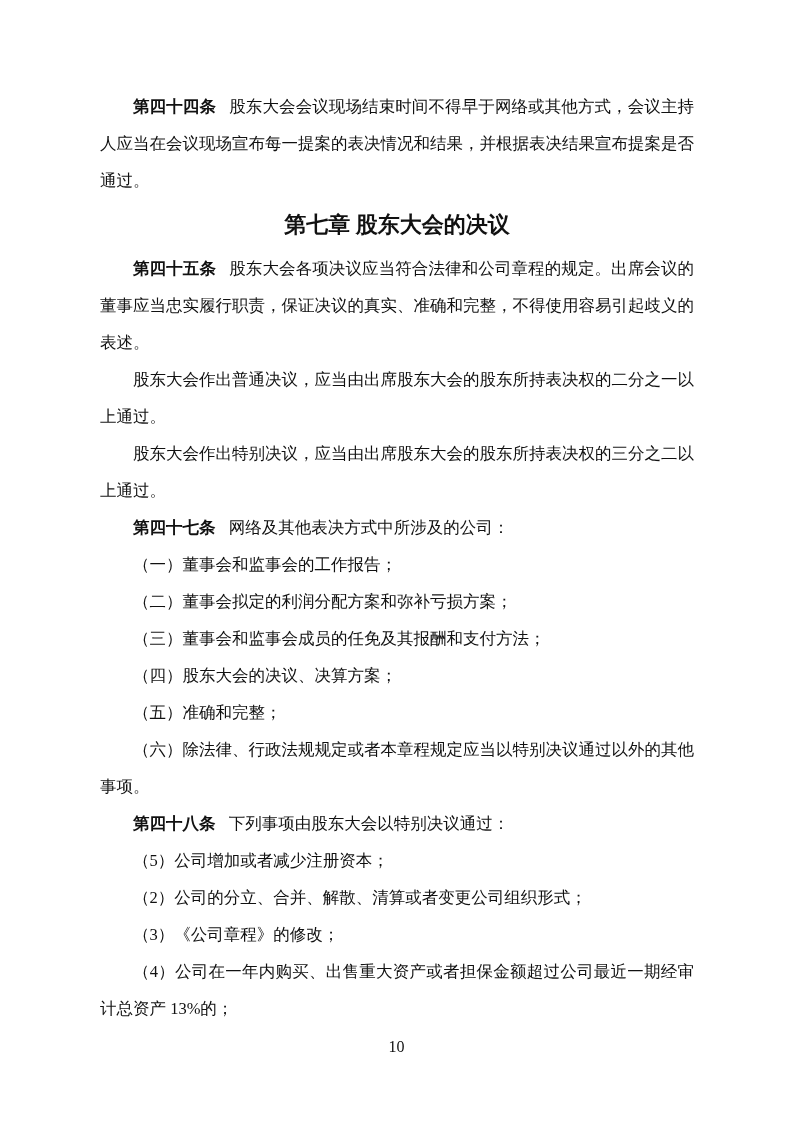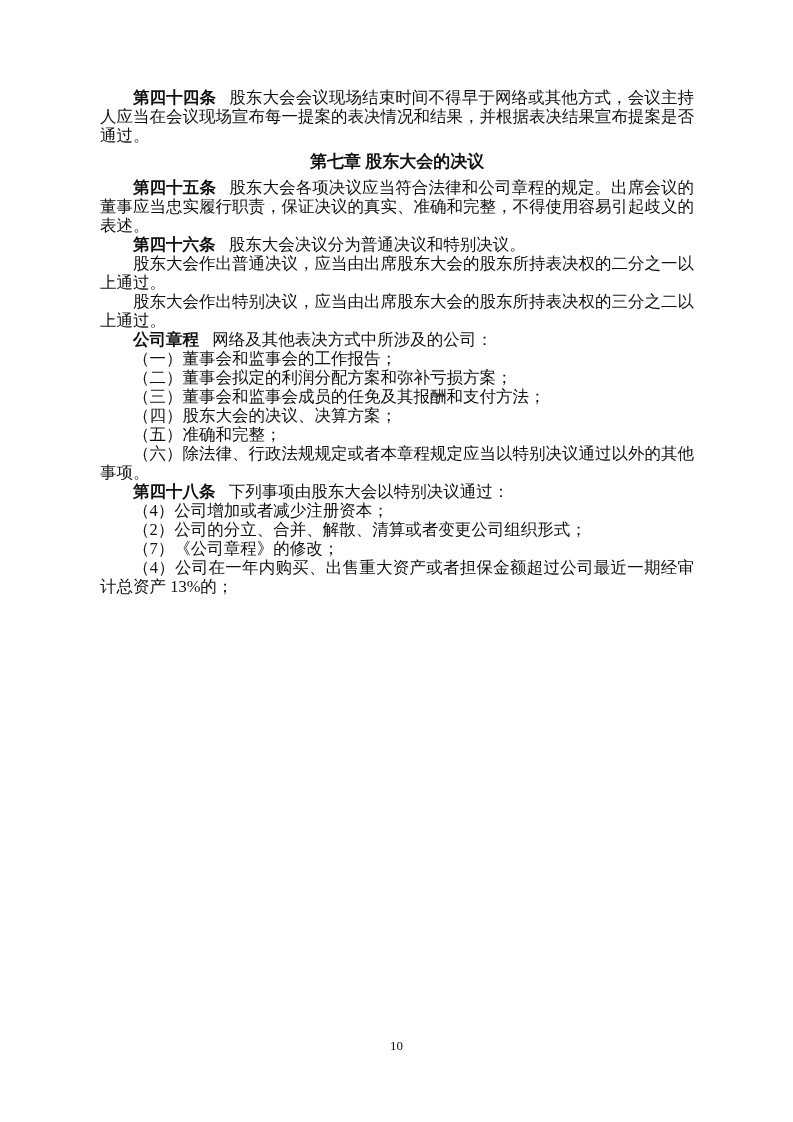--- a/index.html
+++ b/index.html
@@ -15,66 +15,65 @@
     overflow: hidden;
     font-family: "Liberation Serif", "DejaVu Serif", serif;
     color: #111111;
   }
   .doc {
     position: absolute;
     left: 100px;
     top: 88px;
     width: 594px;
     font-size: 16.5px;
-    line-height: 19px;
+    line-height: 37px;
     text-align: justify;
   }
   .para {
     margin: 0;
     text-indent: 2em;
   }
   .chapter-heading {
     margin: 7px 0;
     text-align: center;
     text-indent: 0;
     font-weight: bold;
-    font-size: 17px;
+    font-size: 22px;
   }
   .article-num {
     font-weight: bold;
     margin-right: 0.8em;
   }
   .page-number {
     position: absolute;
     left: 0;
     top: 1038px;
     width: 100%;
     text-align: center;
-    font-size: 13px;
+    font-size: 16px;
     color: #111111;
   }
 </style>
 </head>
 <body>
 
 <div class="page">
   <div class="doc">
       <p class="para"><span class="article-num">第四十四条</span><span>股东大会会议现场结束时间不得早于网络或其他方式，会议主持人应当在会议现场宣布每一提案的表决情况和结果，并根据表决结果宣布提案是否通过。</span></p>
       <p class="chapter-heading">第七章 股东大会的决议</p>
       <p class="para"><span class="article-num">第四十五条</span><span>股东大会各项决议应当符合法律和公司章程的规定。出席会议的董事应当忠实履行职责，保证决议的真实、准确和完整，不得使用容易引起歧义的表述。</span></p>
-      <p class="para"><span class="article-num">第四十六条</span><span>股东大会决议分为普通决议和特别决议。</span></p>
       <p class="para"><span>股东大会作出普通决议，应当由出席股东大会的股东所持表决权的二分之一以上通过。</span></p>
       <p class="para"><span>股东大会作出特别决议，应当由出席股东大会的股东所持表决权的三分之二以上通过。</span></p>
-      <p class="para"><span class="article-num">公司章程</span><span>网络及其他表决方式中所涉及的公司：</span></p>
+      <p class="para"><span class="article-num">第四十七条</span><span>网络及其他表决方式中所涉及的公司：</span></p>
       <p class="para"><span>（一）董事会和监事会的工作报告；</span></p>
       <p class="para"><span>（二）董事会拟定的利润分配方案和弥补亏损方案；</span></p>
       <p class="para"><span>（三）董事会和监事会成员的任免及其报酬和支付方法；</span></p>
       <p class="para"><span>（四）股东大会的决议、决算方案；</span></p>
       <p class="para"><span>（五）准确和完整；</span></p>
       <p class="para"><span>（六）除法律、行政法规规定或者本章程规定应当以特别决议通过以外的其他事项。</span></p>
       <p class="para"><span class="article-num">第四十八条</span><span>下列事项由股东大会以特别决议通过：</span></p>
-      <p class="para"><span>（4）公司增加或者减少注册资本；</span></p>
+      <p class="para"><span>（5）公司增加或者减少注册资本；</span></p>
       <p class="para"><span>（2）公司的分立、合并、解散、清算或者变更公司组织形式；</span></p>
-      <p class="para"><span>（7）《公司章程》的修改；</span></p>
+      <p class="para"><span>（3）《公司章程》的修改；</span></p>
       <p class="para"><span>（4）公司在一年内购买、出售重大资产或者担保金额超过公司最近一期经审计总资产 13%的；</span></p>
     </div>
   <div class="page-number">10</div>
 </div>
 
 </body></html>

